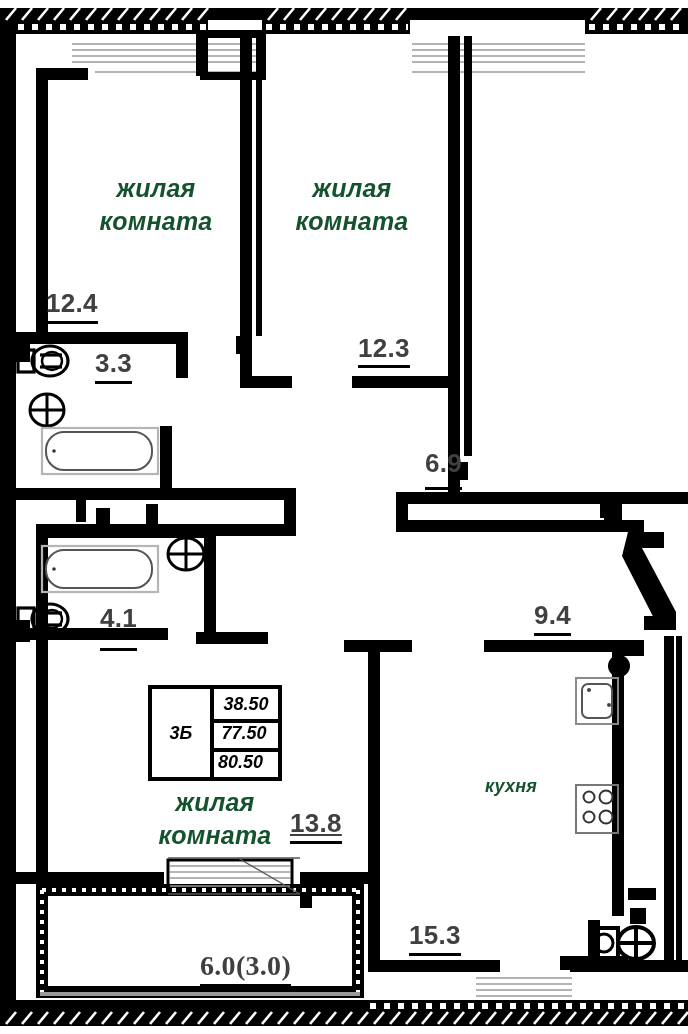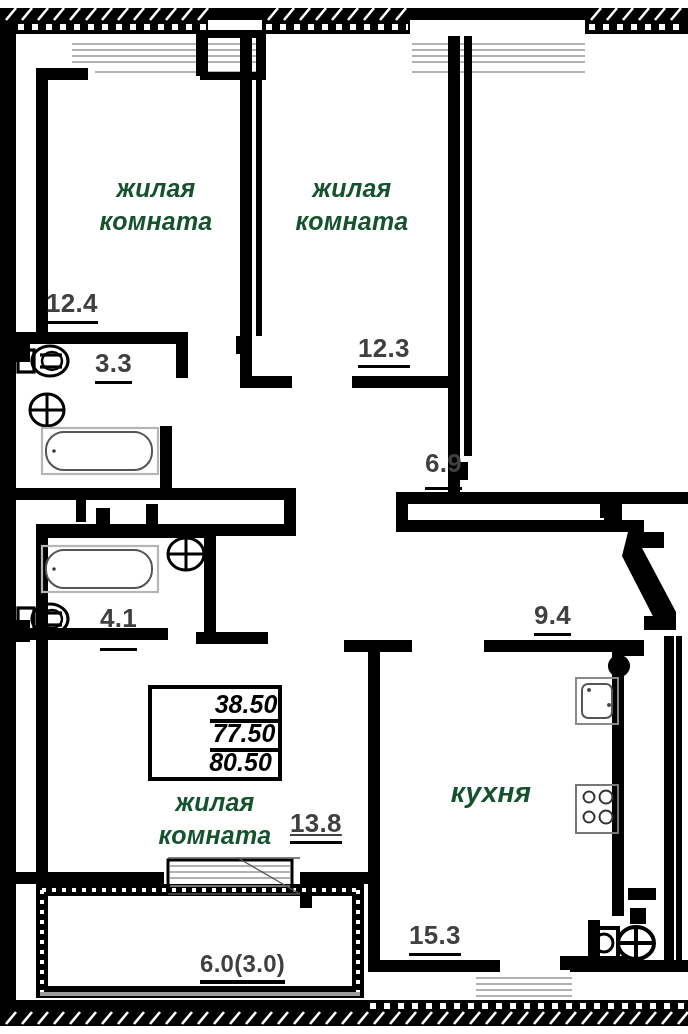--- a/index.html
+++ b/index.html
@@ -43,21 +43,21 @@
     font-size: 26px;
     color: #404040;
     white-space: nowrap;
     letter-spacing: 0.3px;
   }
   .info-cell {
     position: absolute;
     font-family: "Liberation Sans", sans-serif;
     font-style: italic;
     font-weight: 700;
-    font-size: 25px;
+    font-size: 18px;
     color: #000000;
     white-space: nowrap;
     display: flex;
     align-items: center;
     justify-content: center;
   }
 </style>
 </head>
 <body>
 
@@ -415,33 +415,34 @@
 
   <div class="area-label" style="left:95px; top:348px; border-bottom:3px solid #000; padding-bottom:2px;text-align:center;">3.3</div>
 
   <div class="area-label" style="left:100px; top:603px; border-bottom:3px solid #000; padding-bottom:14px;">4.1</div>
 
   <div class="area-label" style="left:383px; top:448px; border-bottom:3px solid #000; padding-bottom:8px;margin-left:42px;">6.9</div>
 
   <div class="area-label" style="left:534px; top:600px; border-bottom:3px solid #000; padding-bottom:2px;">9.4</div>
 
   <div style="position:absolute; left:148px; top:685px; width:134px; height:96px; border:4px solid #000; box-sizing:border-box; background:#fff;">
+    <div class="info-cell" style="left:0; top:0; width:58px; height:88px; border-right:4px solid #000;">3Б</div>
     <div class="info-cell" style="left:58px; top:0px; width:72px; height:30px; border-bottom:4px solid #000;">38.50</div>
     <div class="info-cell" style="left:58px; top:30px; width:68px; height:29px; border-bottom:4px solid #000;">77.50</div>
     <div class="info-cell" style="left:58px; top:59px; width:61px; height:29px;">80.50</div>
   </div>
 
   <div class="room-label" style="left:140px; top:786px; width:150px;">
     <div>жилая</div>
     <div>комната</div>
   </div>
 
   <div class="area-label" style="left:290px; top:808px; border-bottom:3px solid #000; padding-bottom:2px;text-decoration:underline;">13.8</div>
 
-  <div class="room-label" style="left:436px; top:775px; width:110px; font-size:28px;">
+  <div class="room-label" style="left:456px; top:775px; width:110px; font-size:18px;">
     <div>кухня</div>
   </div>
 
   <div class="area-label" style="left:409px; top:920px; border-bottom:3px solid #000; padding-bottom:2px;">15.3</div>
 
-  <div class="area-label" style="left:200px; top:950px; font-size:24px; border-bottom:4px solid #000; padding-bottom:2px;">6.0(3.0)</div>
+  <div class="area-label" style="left:200px; top:950px; font-size:28px; border-bottom:4px solid #000; padding-bottom:2px;font-family:Liberation Serif, serif;">6.0(3.0)</div>
 
 </div>
 
 </body></html>

